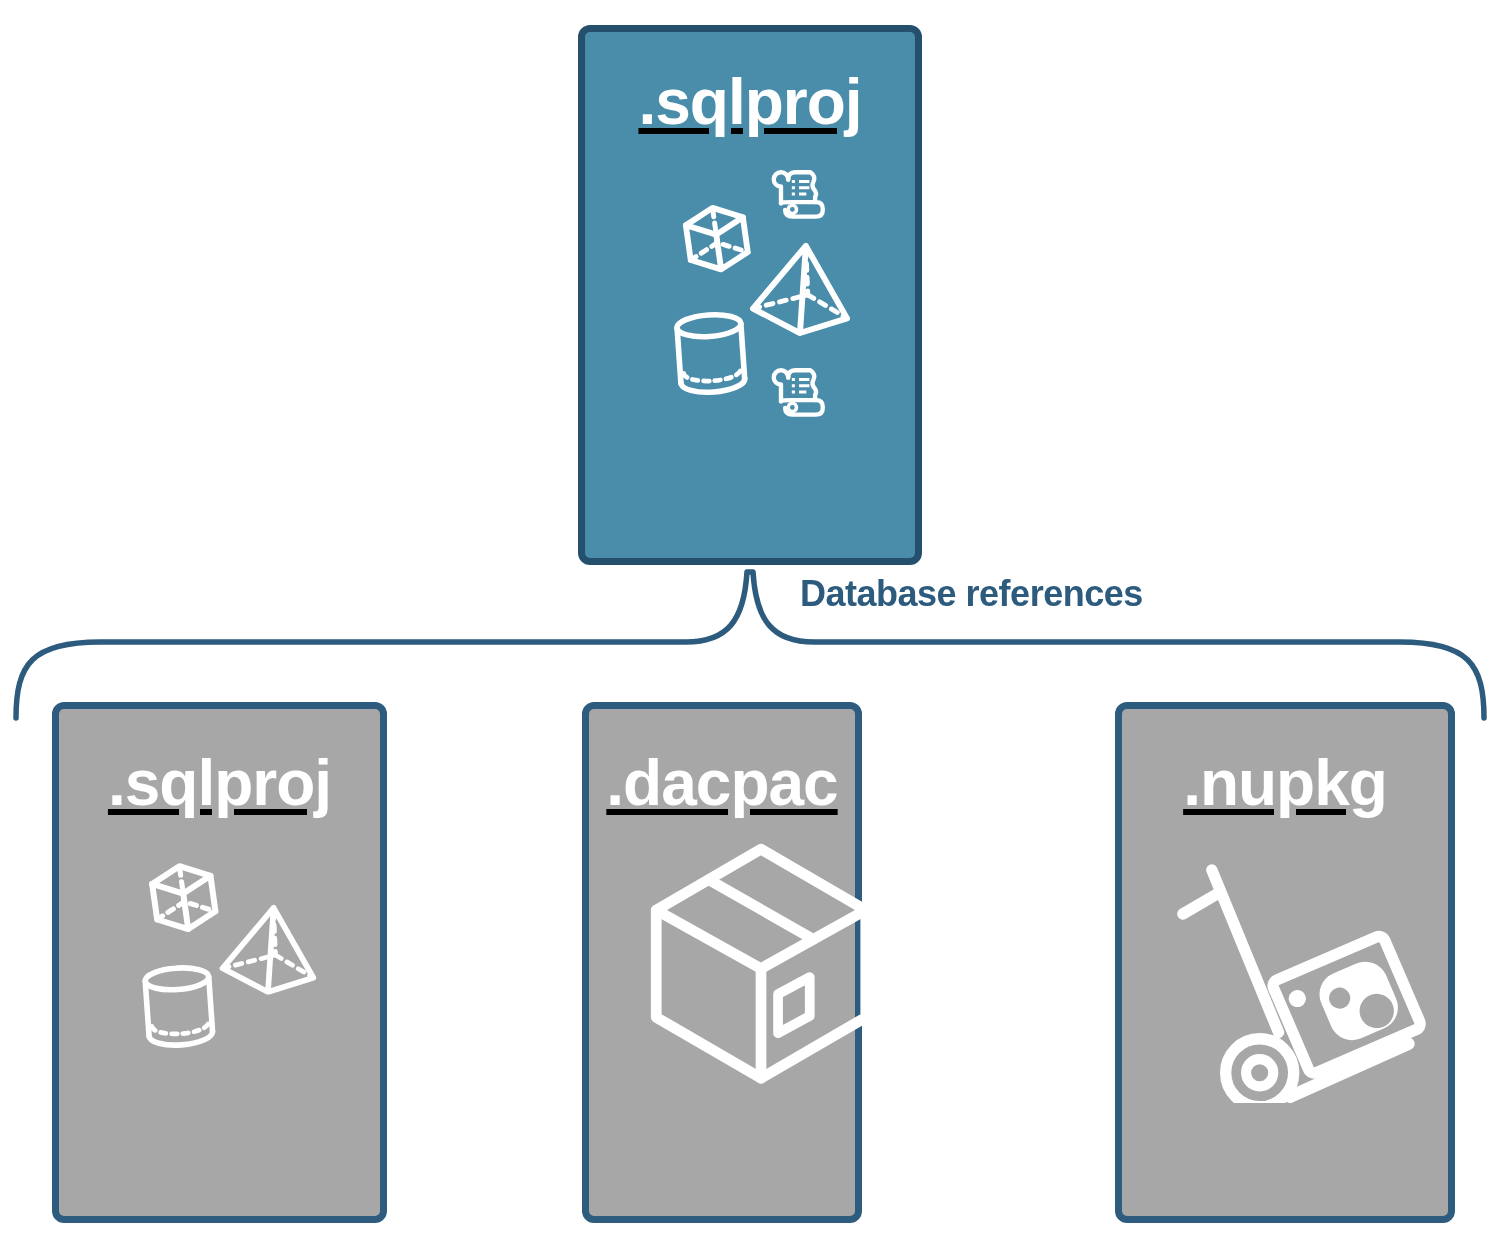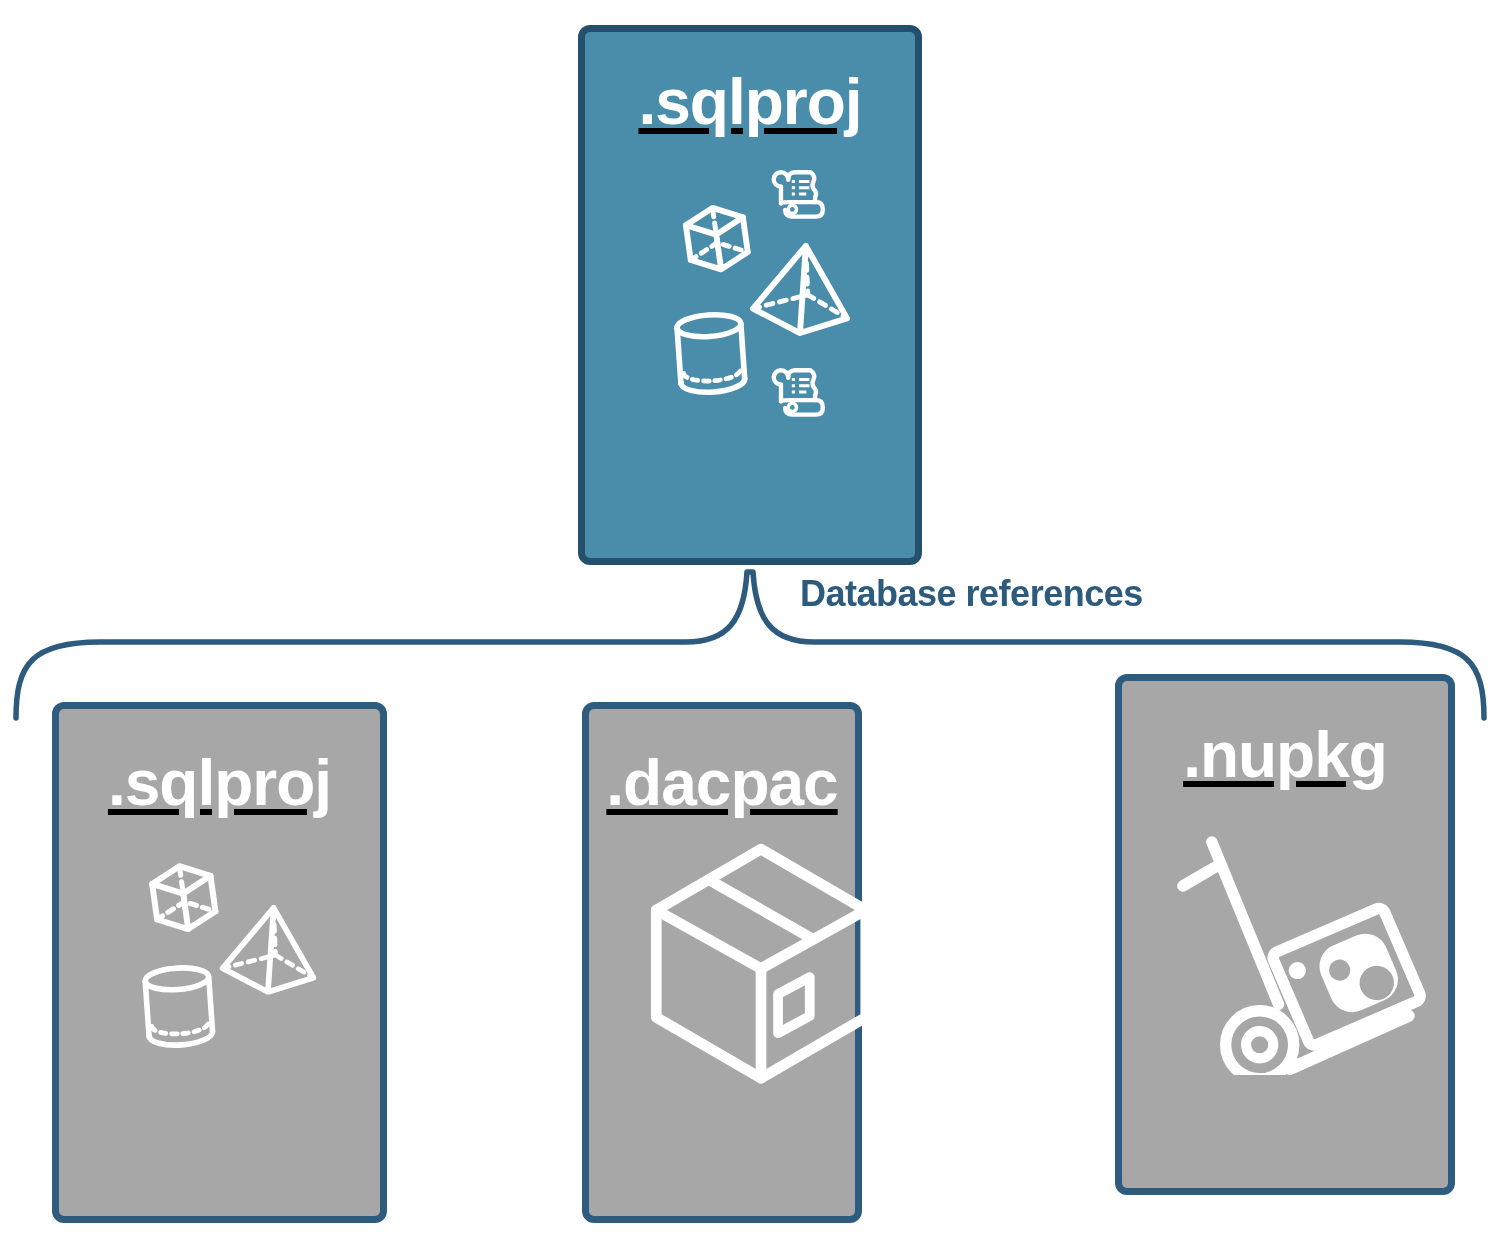--- a/index.html
+++ b/index.html
@@ -13,21 +13,21 @@
   html,body{margin:0;padding:0;background:#ffffff;}
   body{font-family:"Liberation Sans", sans-serif;}
   .canvas{position:relative;width:1500px;height:1250px;background:#ffffff;overflow:hidden;}
 
   .card{position:absolute;box-sizing:border-box;border-radius:12px;text-decoration:underline;}
   .card-root{left:578px;top:25px;width:344px;height:540px;
     background:var(--root-fill);border:7px solid var(--root-border);}
   .card-child{background:var(--child-fill);border:7px solid var(--child-border);}
   .card-child.c1{left:52px;top:702px;width:335px;height:521px;}
   .card-child.c2{left:582px;top:702px;width:280px;height:521px;}
-  .card-child.c3{left:1115px;top:674px;width:340px;height:521px;}
+  .card-child.c3{left:1115px;top:702px;width:340px;height:521px;}
 
   .card-title{color:#ffffff;font-weight:700;font-size:64px;line-height:1;
     text-align:center;margin-top:38px;letter-spacing:-1px;}
   .card-child .card-title{margin-top:42px;}
 
   .icon{position:absolute;color:var(--icon-color);}
   .icon svg{width:100%;height:100%;display:block;}
 
   
   .root-cube{left:87px;top:163px;width:90px;height:90px;transform:rotate(-8deg);}

